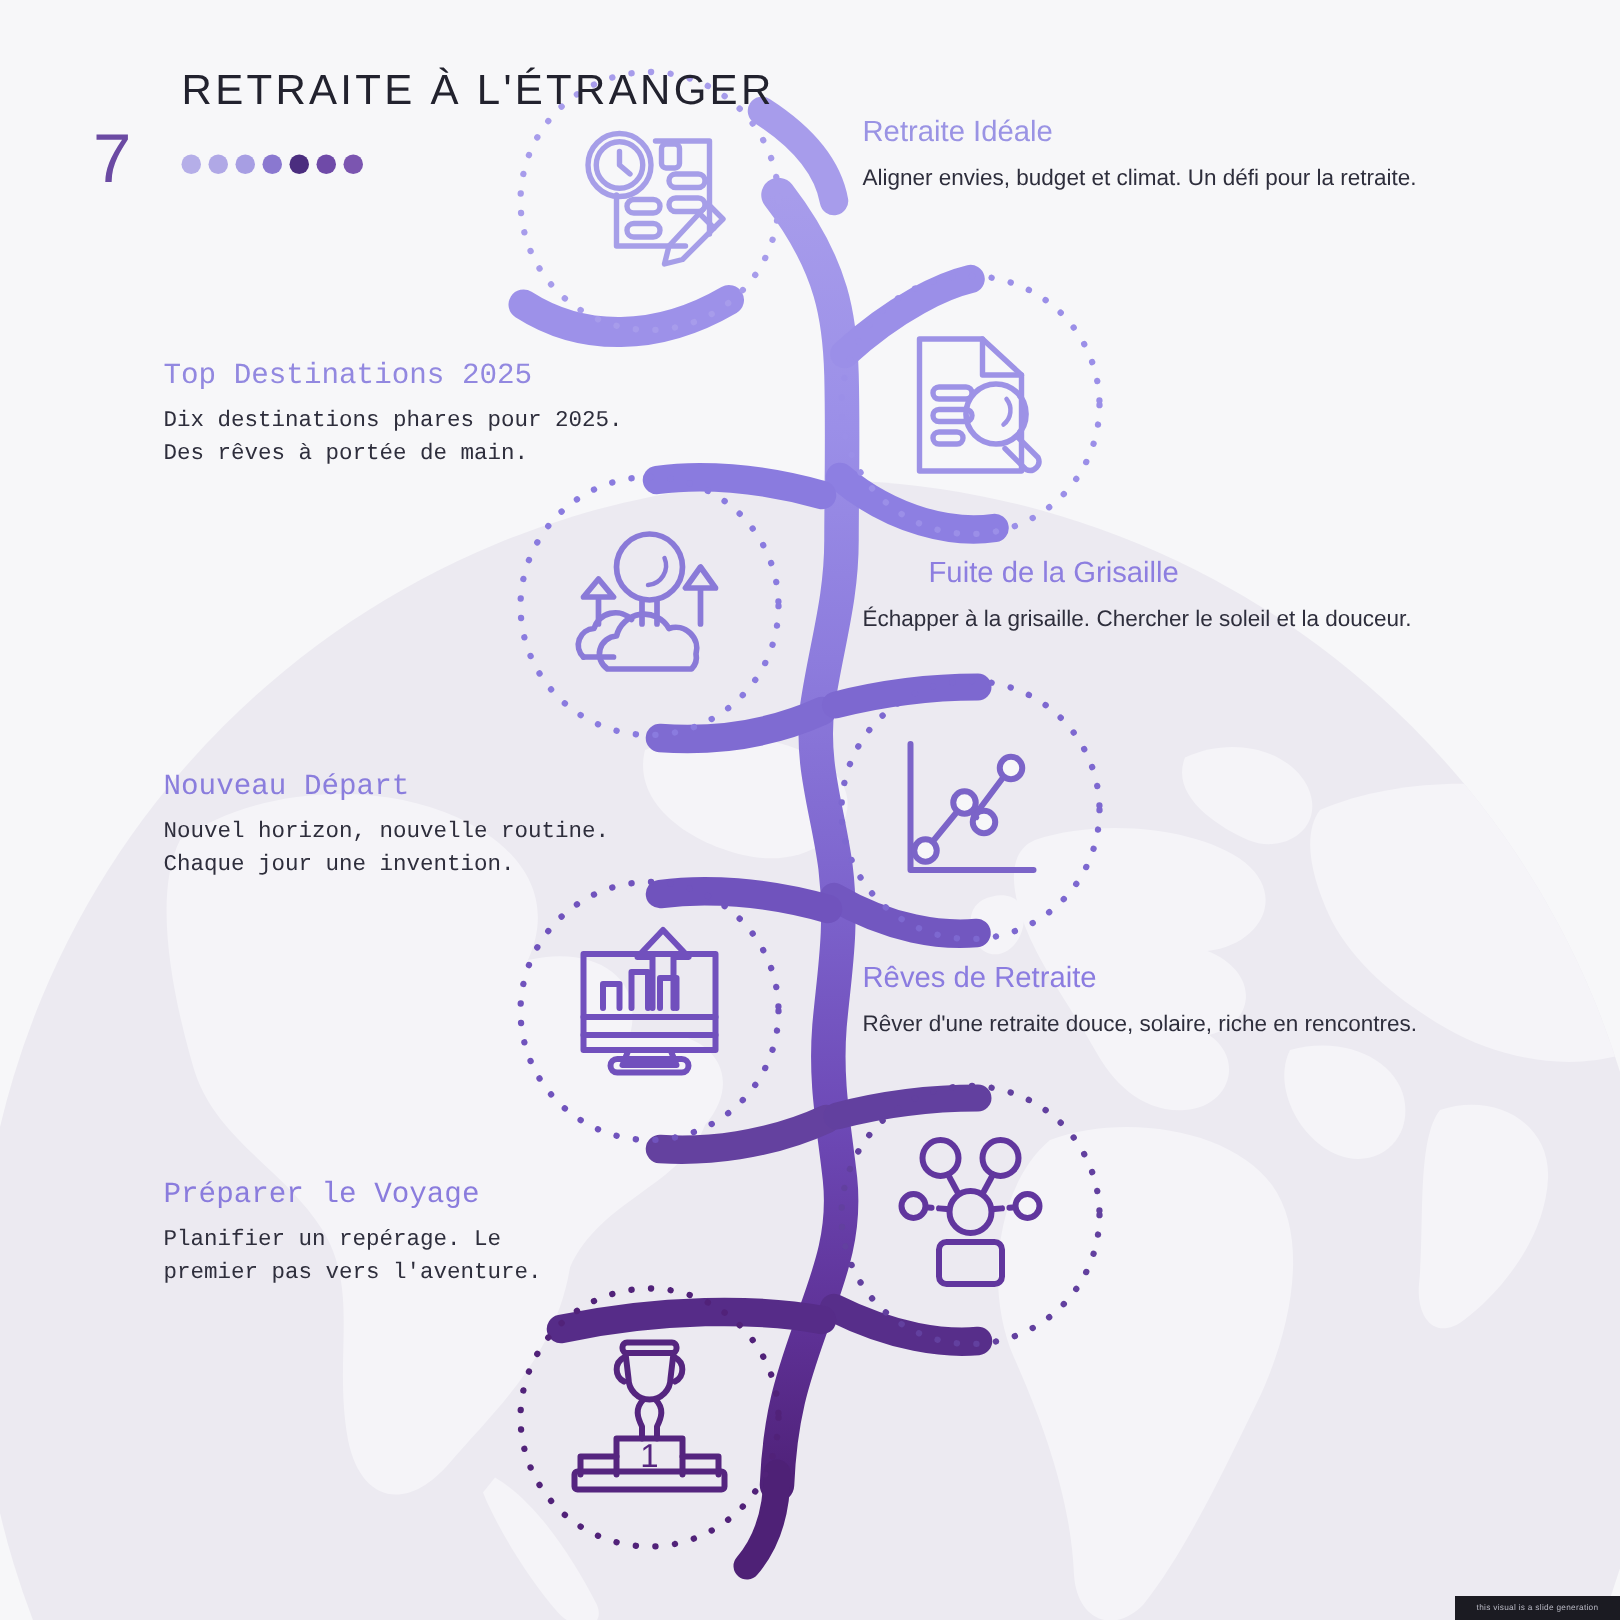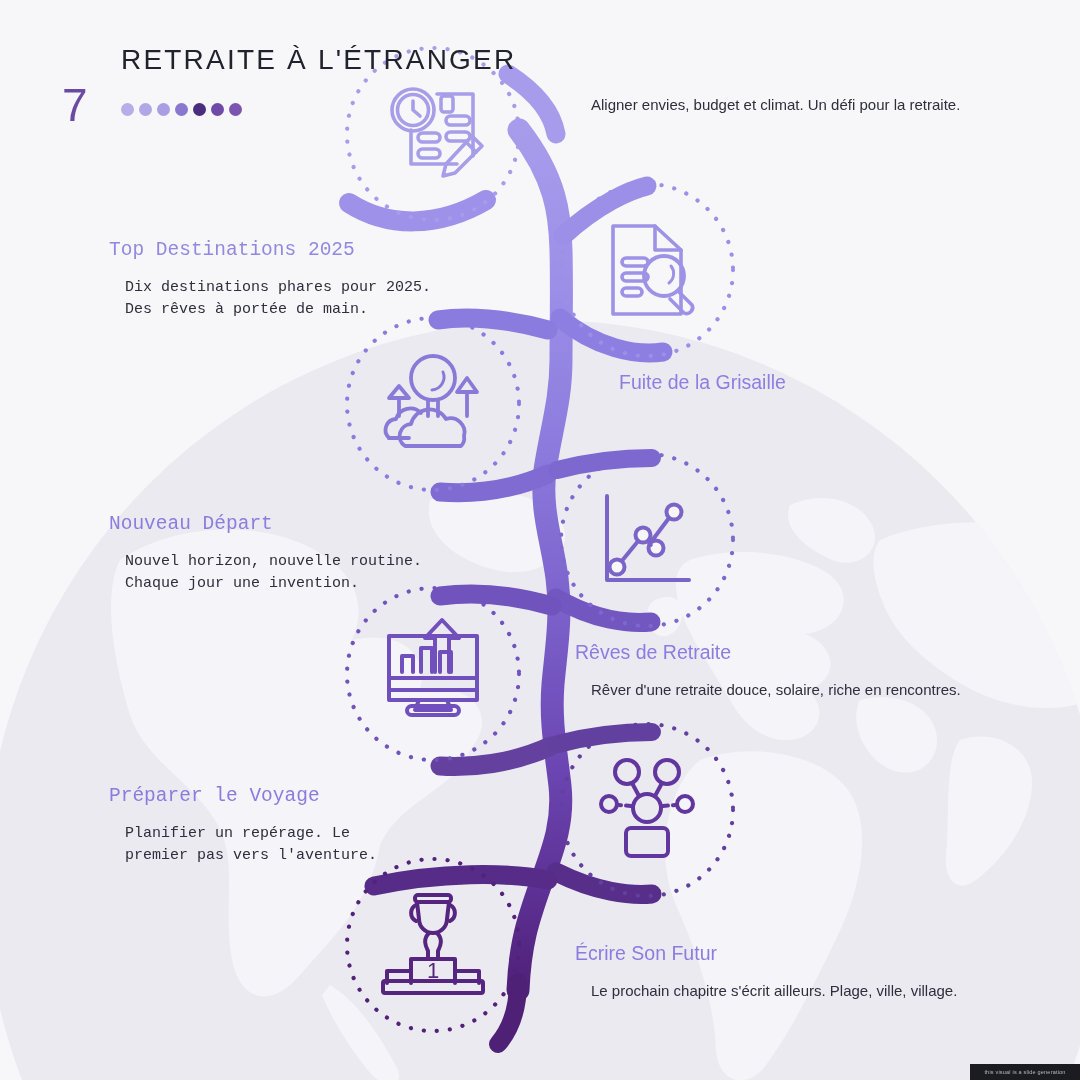--- a/index.html
+++ b/index.html
@@ -37,21 +37,21 @@
     display:block;
   }
 
   
   .tblock{position:absolute;}
   .tblock .t-title{
     font-size:19.5px;font-weight:400;margin:0 0 9px 0;
     white-space:nowrap;line-height:1.1;
   }
   .tblock .t-body{
-    font-size:15px;color:#2e2e3c;margin:16px;line-height:1.42;
+    font-size:15px;color:#2e2e3c;margin:0;line-height:1.42;
     white-space:pre-line;
   }
 
   
   .side-right{left:575px;}
   
   .side-left{left:109px;font-family:Liberation Mono, monospace;}
 
   #blk-0{top:78px;}
   #blk-1{top:240px;}
@@ -296,49 +296,47 @@
       <span class="dot" style="background: rgb(181, 174, 232);"></span>
       <span class="dot" style="background: rgb(176, 168, 230);"></span>
       <span class="dot" style="background: rgb(167, 158, 227);"></span>
       <span class="dot" style="background: rgb(138, 120, 208);"></span>
       <span class="dot" style="background: rgb(75, 45, 127);"></span>
       <span class="dot" style="background: rgb(111, 74, 168);"></span>
       <span class="dot" style="background: rgb(123, 85, 176);"></span>
     </div>
 
   <div class="tblock side-right" id="blk-0">
+    <p class="t-title" style="color: rgb(154, 147, 228);">Retraite Idéale</p>
     <p class="t-body">Aligner envies, budget et climat. Un défi pour la retraite.</p>
   </div>
 
   <div class="tblock side-left" id="blk-1">
     <p class="t-title" style="color: rgb(146, 136, 224);">Top Destinations 2025</p>
     <p class="t-body">Dix destinations phares pour 2025.
 Des rêves à portée de main.</p>
   </div>
 
   <div class="tblock side-right" id="blk-2">
     <p class="t-title" style="color: rgb(141, 126, 224); margin-left: 44px;">Fuite de la Grisaille</p>
+    <p class="t-body">Échapper à la grisaille. Chercher le soleil et la douceur.</p>
   </div>
 
   <div class="tblock side-left" id="blk-3">
     <p class="t-title" style="color: rgb(138, 125, 221);">Nouveau Départ</p>
     <p class="t-body">Nouvel horizon, nouvelle routine.
 Chaque jour une invention.</p>
   </div>
 
   <div class="tblock side-left" id="blk-5">
     <p class="t-title" style="color: rgb(138, 124, 221);">Préparer le Voyage</p>
     <p class="t-body">Planifier un repérage. Le
 premier pas vers l'aventure.</p>
   </div>
 
   <div class="tblock side-right" id="blk-4">
     <p class="t-title" style="color: rgb(139, 124, 224);">Rêves de Retraite</p>
     <p class="t-body">Rêver d'une retraite douce, solaire, riche en rencontres.</p>
   </div>
 
-  <div class="tblock side-right" id="blk-6">
-    <p class="t-title" style="color: rgb(139, 124, 223);">Écrire Son Futur</p>
-    <p class="t-body">Le prochain chapitre s'écrit ailleurs. Plage, ville, village.</p>
-  </div>
 
   <div id="watermark">this visual is a slide generation</div>
 </div>
 
 </body></html>

